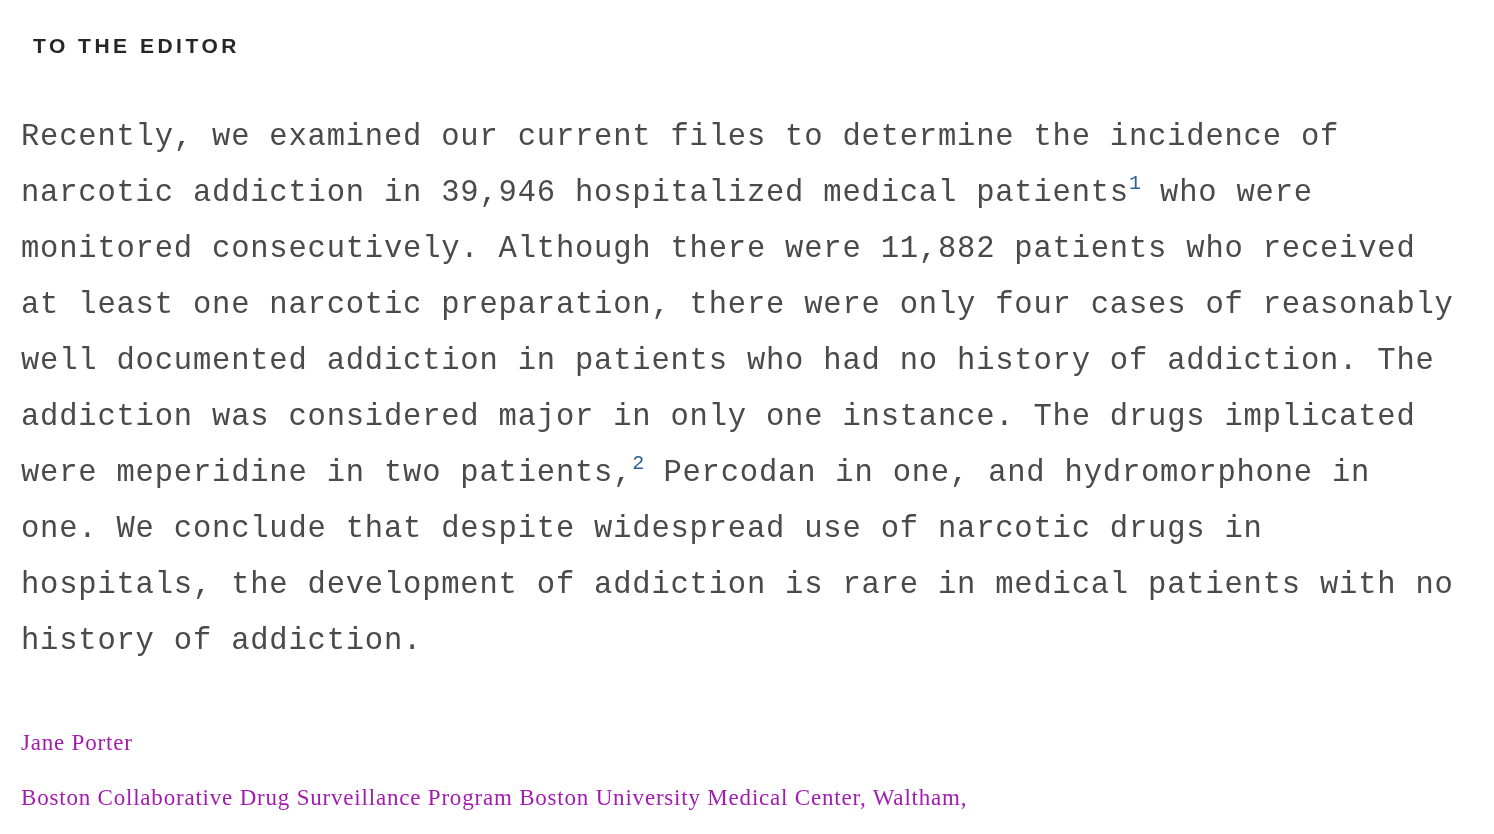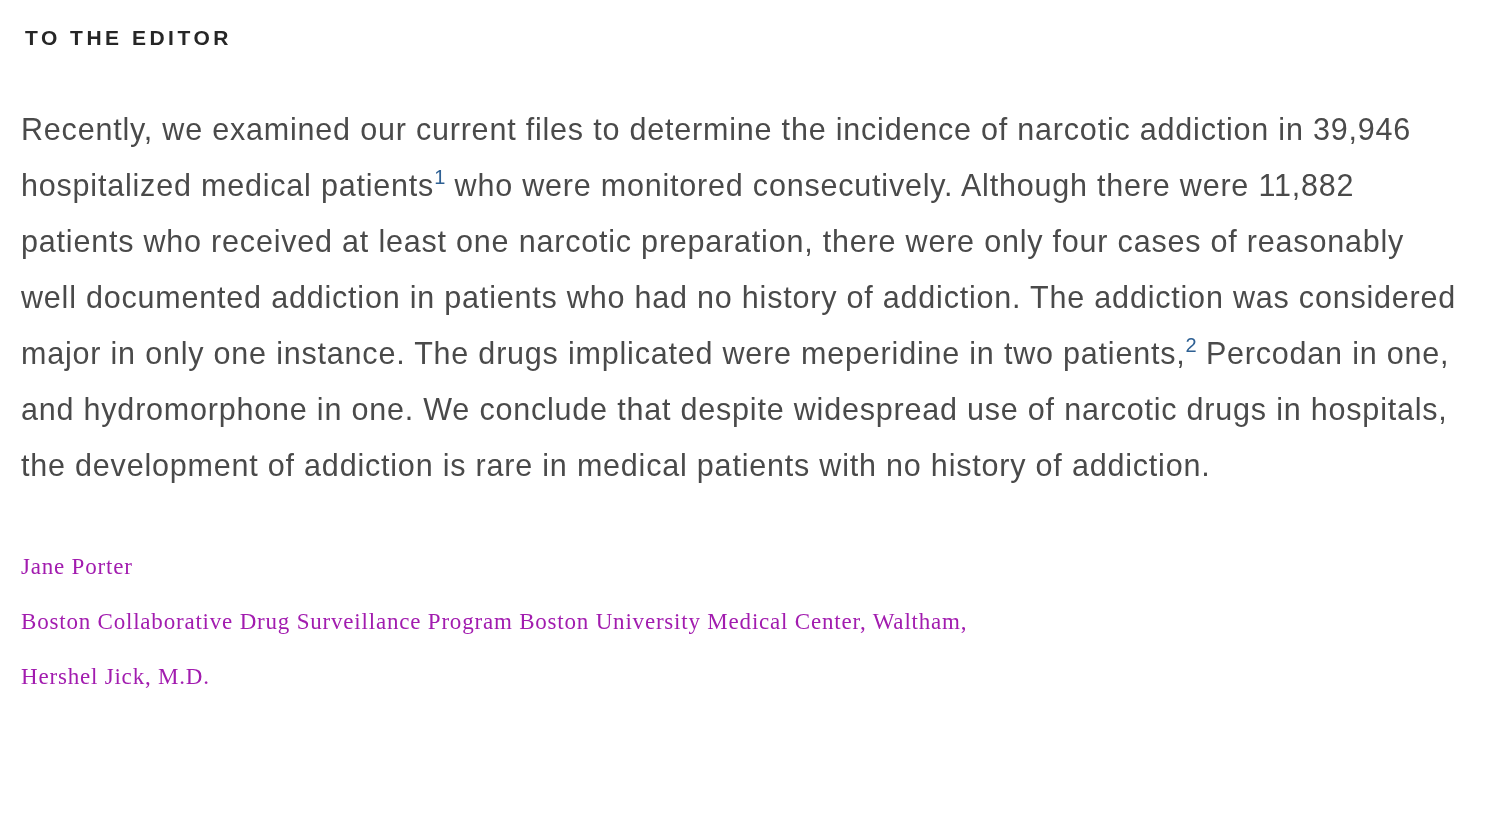--- a/index.html
+++ b/index.html
@@ -11,32 +11,32 @@
     width: 1494px;
     height: 834px;
     overflow: hidden;
   }
   .letter {
     box-sizing: border-box;
     width: 1494px;
     padding: 22px 22px 0 21px;
   }
   .section-heading {
-    margin: 4px;
+    margin: 12px;
     font-family: "Liberation Sans", sans-serif;
     font-weight: 700;
     font-size: 21px;
     line-height: 24px;
     letter-spacing: 3.5px;
     color: #262626;
   }
   .body-text {
     margin: 51px 12px 0 0;
     max-width: 1452px;
-    font-family: Liberation Sans, sans-serif;
+    font-family: Liberation Mono, monospace;
     font-size: 30.5px;
     line-height: 56px;
     letter-spacing: 0.8px;
     color: #4a4a4a;
     text-rendering: optimizeLegibility;
   }
   .body-text sup {
     line-height: 0;
     font-size: 20px;
     position: relative;

